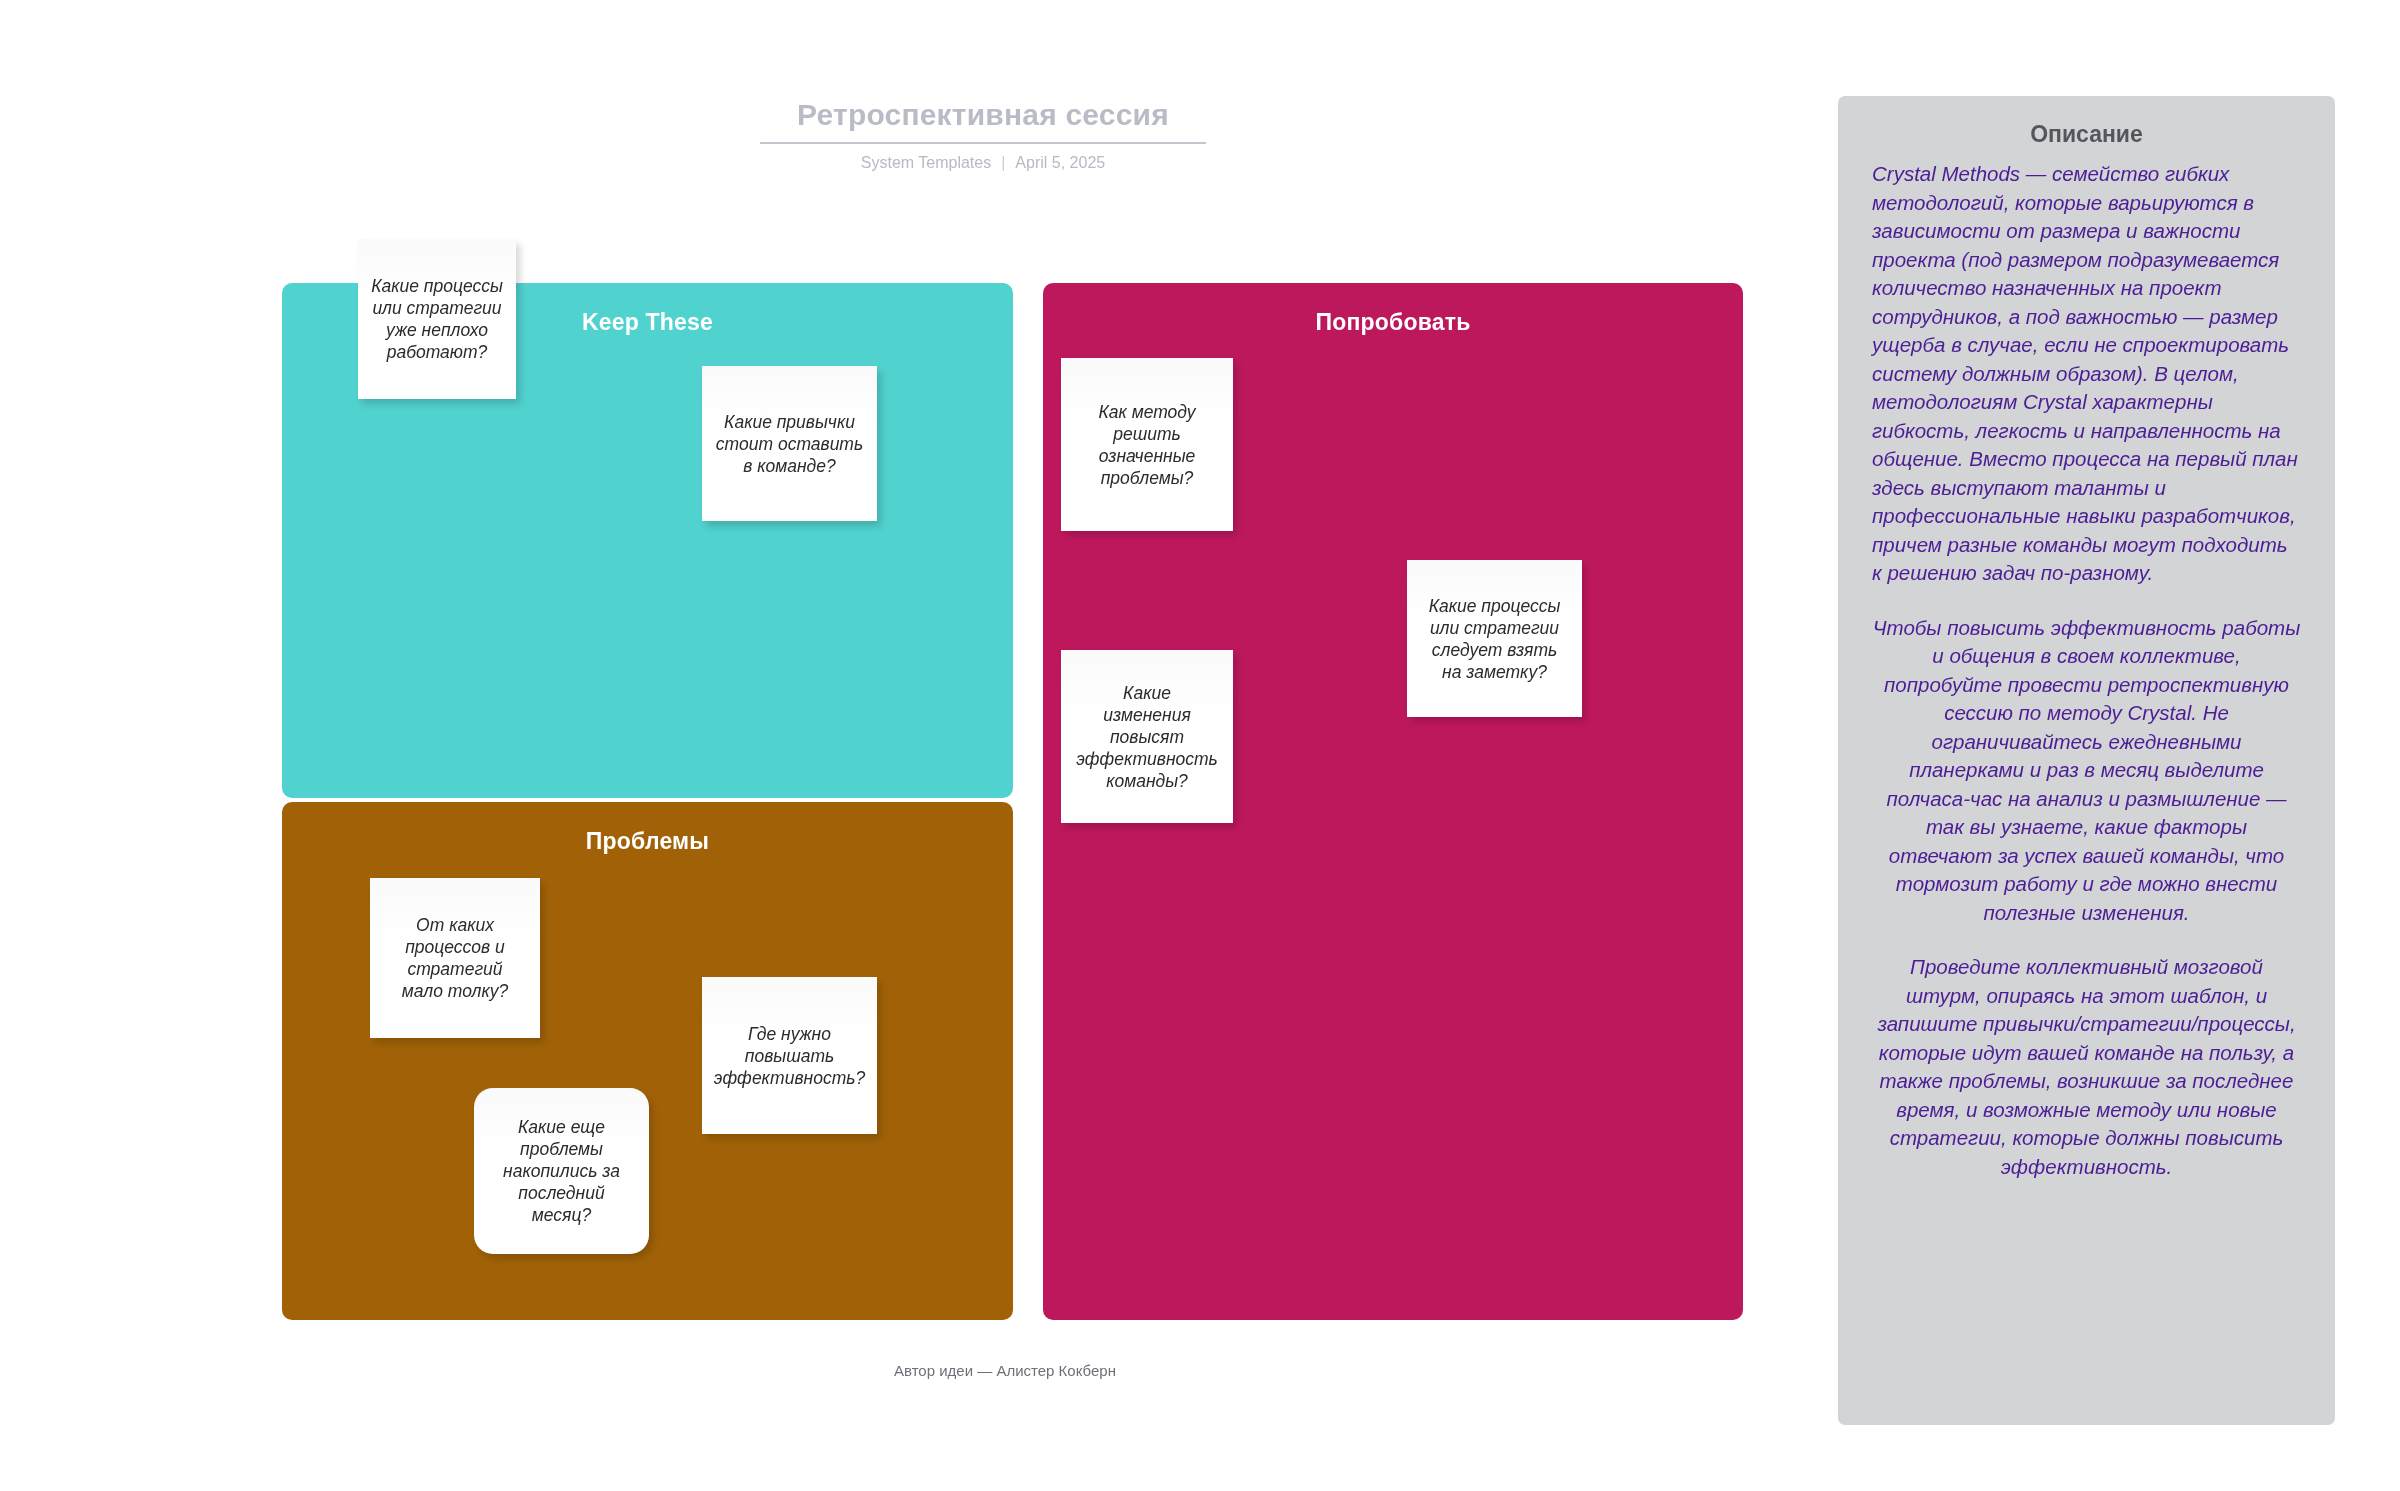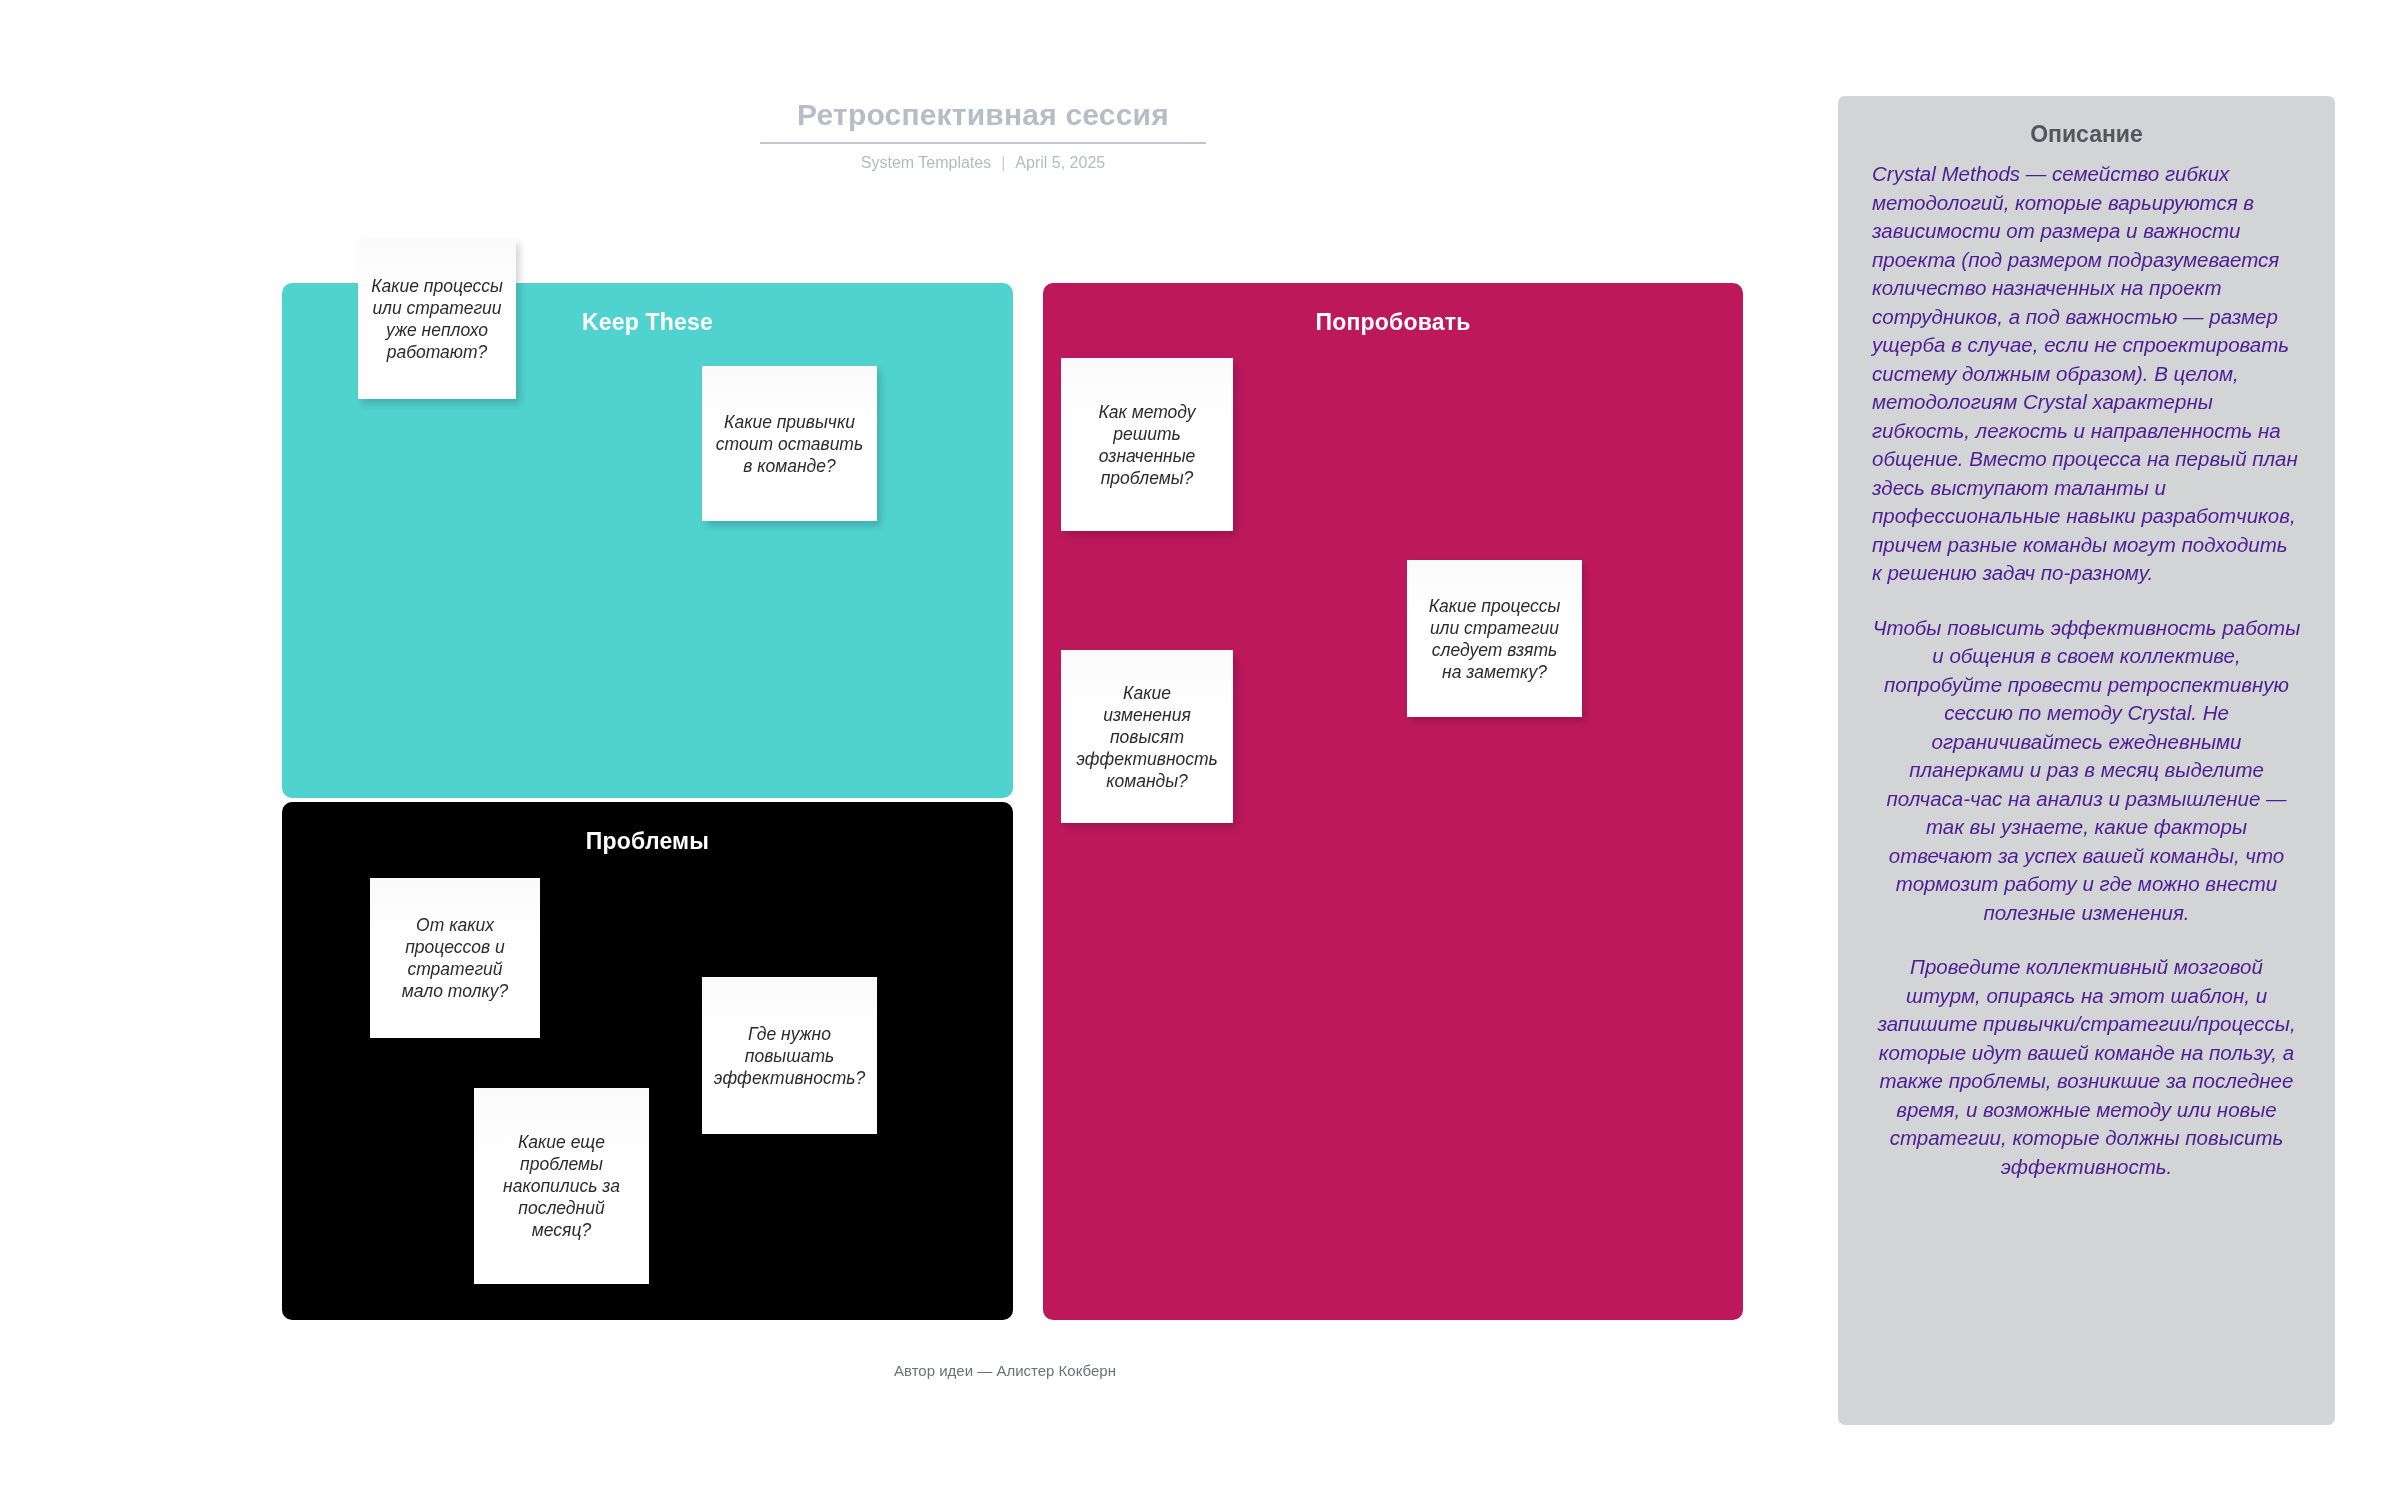--- a/index.html
+++ b/index.html
@@ -69,21 +69,21 @@
     top: 283px;
     width: 731px;
     height: 515px;
     background: #50d2cf;
   }
   #panel-problems {
     left: 282px;
     top: 802px;
     width: 731px;
     height: 518px;
-    background: #000000;
+    background: #a16207;
   }
   #panel-try {
     left: 1043px;
     top: 283px;
     width: 700px;
     height: 1037px;
     background: #be185d;
   }
 
   
@@ -181,21 +181,21 @@
     <span class="note-text">От каких
 процессов и
 стратегий
 мало толку?</span>
   </div>
   <div class="note" style="left:420px; top:175px; width:175px; height:157px;">
     <span class="note-text">Где нужно
 повышать
 эффективность?</span>
   </div>
-  <div class="note" style="left:192px; top:286px; width:175px; height:196px;">
+  <div class="note" style="left:192px; top:286px; width:175px; height:166px;border-radius:19px;">
     <span class="note-text">Какие еще
 проблемы
 накопились за
 последний
 месяц?</span>
   </div>
 </div>
 
 <div class="panel" id="panel-try">
   <div class="panel-title">Попробовать</div>

